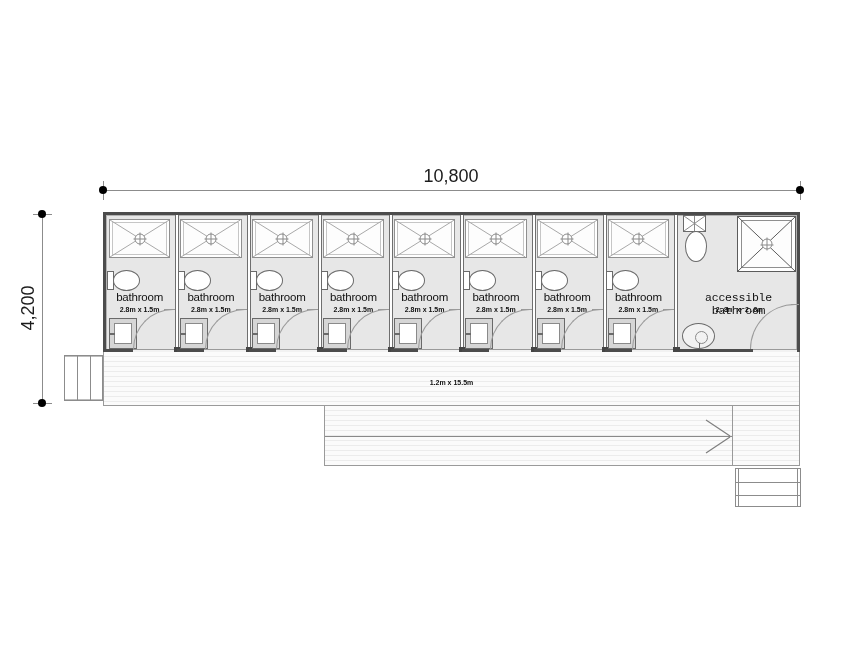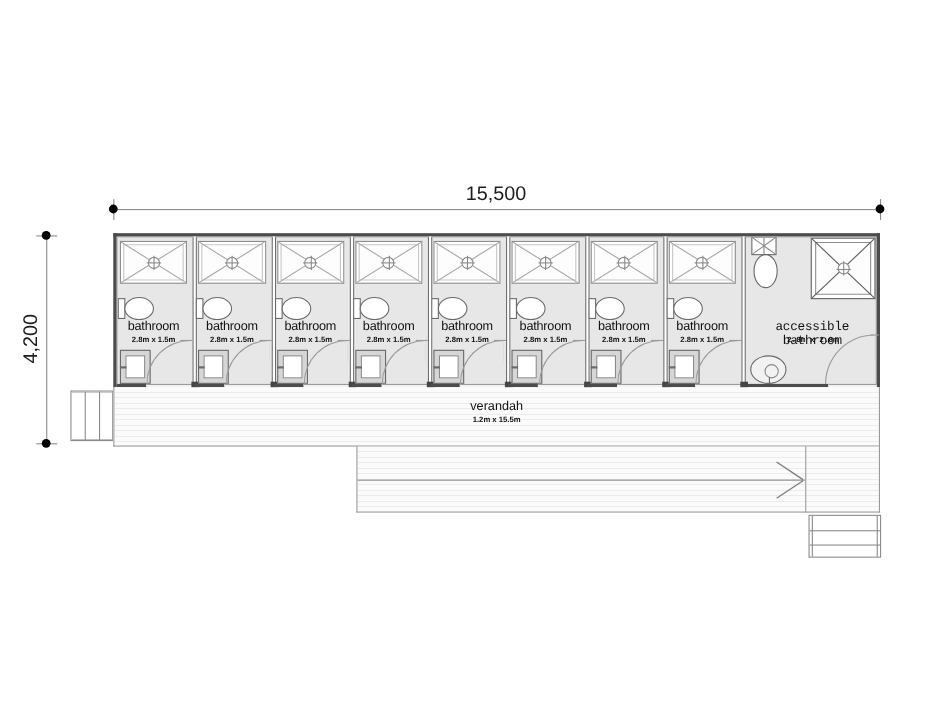--- a/index.html
+++ b/index.html
@@ -71,21 +71,21 @@
   #stairs-right{position:absolute;left:735px;top:468px;width:66px;height:39px;background:#fff;
                 border:1px solid #8c8c8c;box-sizing:border-box;}
   #stairs-right .stringer{position:absolute;top:0;bottom:0;width:1px;background:#8c8c8c;}
   #stairs-right .tread{position:absolute;left:0;right:0;height:1px;background:#8c8c8c;}
 </style>
 </head>
 <body>
 
 <div id="canvas">
 
-  <div class="dim-text" style="left:451px;top:166px;transform:translateX(-50%);">15,500</div>
+  <div class="dim-text" style="left:451px;top:166px;transform:translateX(-50%);">10,800</div>
   <div class="dim-line" style="left:103px;top:190px;width:697px;height:1px;"></div>
   <div class="dim-tick" style="left:103px;top:181px;width:1px;height:19px;"></div>
   <div class="dim-tick" style="left:800px;top:181px;width:1px;height:19px;"></div>
   <div class="dim-dot" style="left:103px;top:190px;"></div>
   <div class="dim-dot" style="left:800px;top:190px;"></div>
 
   <div class="dim-text" style="left:28px;top:308px;transform:translate(-50%,-50%) rotate(-90deg);">4,200</div>
   <div class="dim-line" style="left:42px;top:214px;width:1px;height:189px;"></div>
   <div class="dim-tick" style="left:33px;top:214px;width:19px;height:1px;"></div>
   <div class="dim-tick" style="left:33px;top:403px;width:19px;height:1px;"></div>
@@ -312,21 +312,20 @@
   </div>
         <div class="wall-seg" style="left: 498.75px; width: 27px;"></div>
         <div class="door-opening" style="left: 525.75px; width: 42.25px;"></div>
         <div class="partition" style="left: 568px;">
           <div class="nub"></div>
         </div>
       </div>
   </div>
 
   <div id="verandah" class="deck">
-    <div id="verandah-label">verandah</div>
     <div id="verandah-dims">1.2m x 15.5m</div>
   </div>
 
   <div id="ramp" class="deck">
     <div id="ramp-midline"></div>
     <svg id="ramp-arrow" viewBox="0 0 28 42">
       <line x1="2" y1="4" x2="26" y2="20" stroke="#7d7d7d" stroke-width="1.2"></line>
       <line x1="2" y1="37" x2="26" y2="21" stroke="#7d7d7d" stroke-width="1.2"></line>
     </svg>
   </div>

